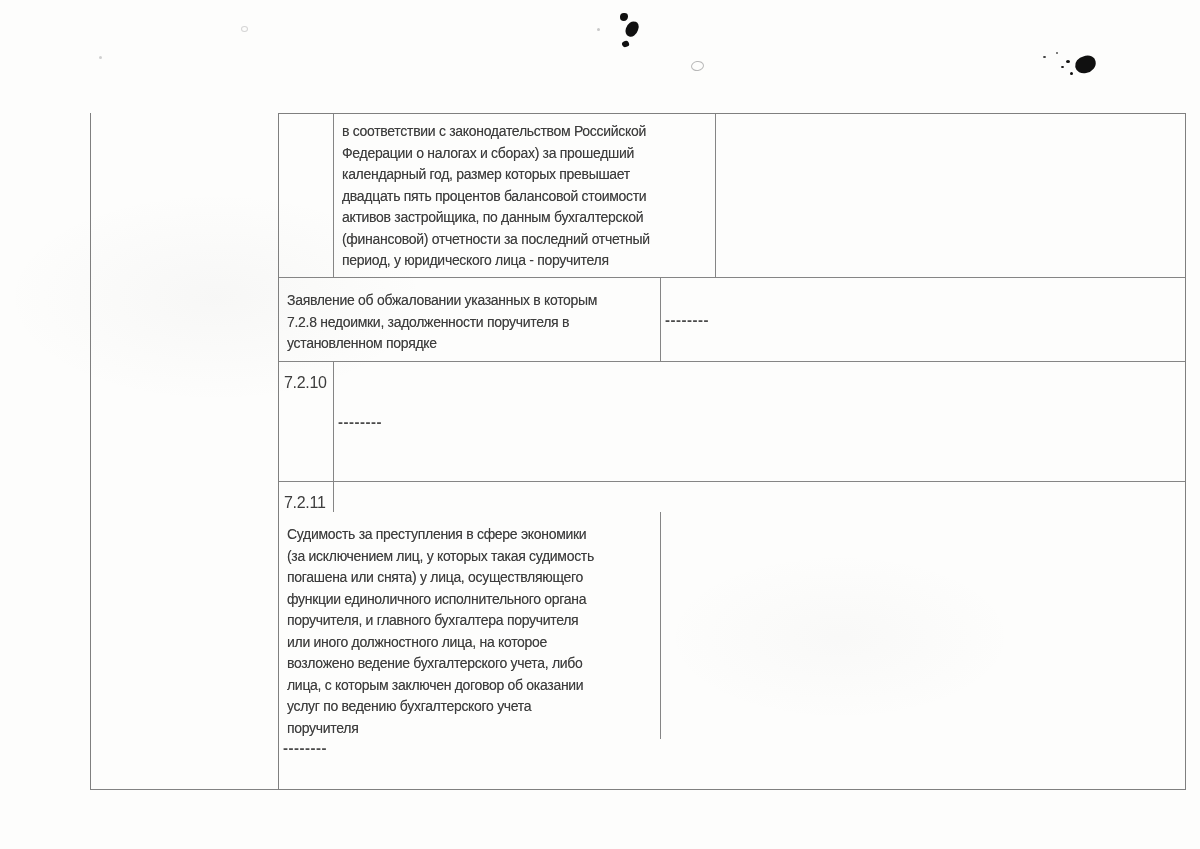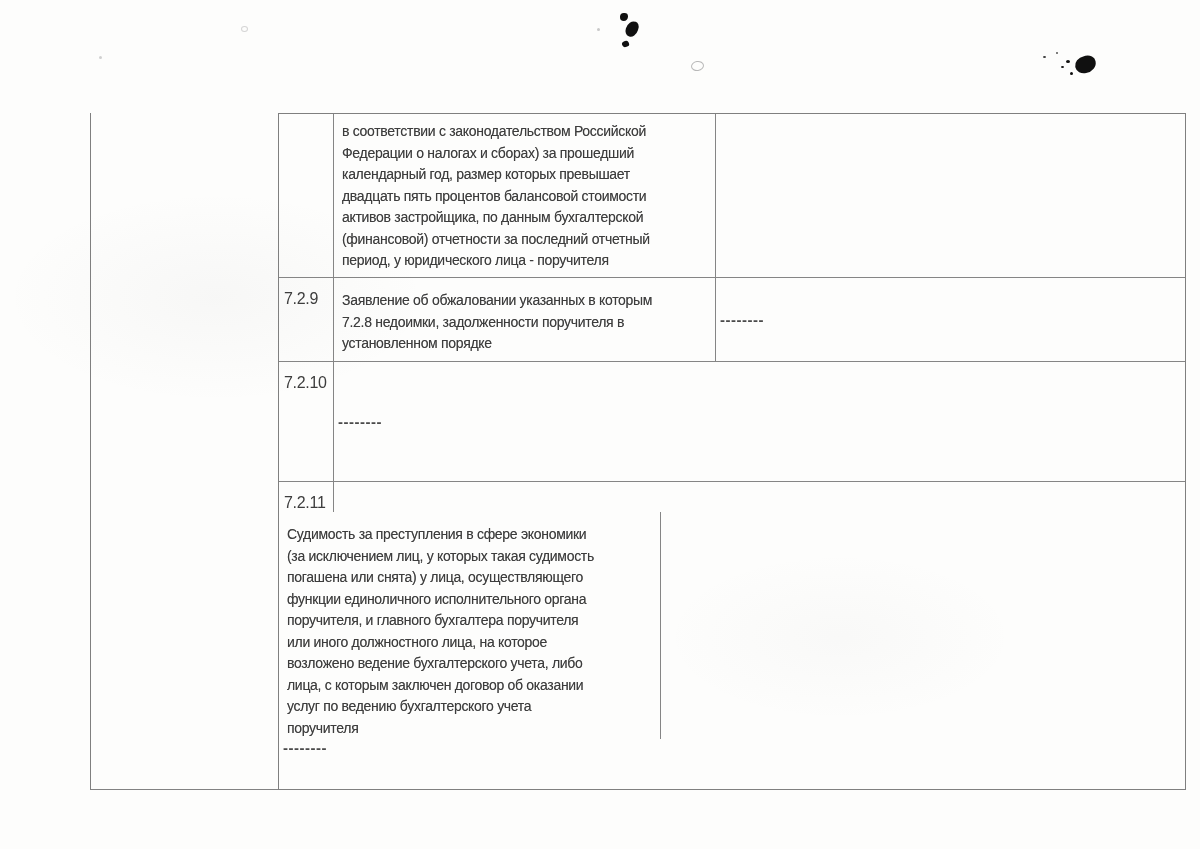--- a/index.html
+++ b/index.html
@@ -140,21 +140,20 @@
 Федерации о налогах и сборах) за прошедший
 календарный год, размер которых превышает
 двадцать пять процентов балансовой стоимости
 активов застройщика, по данным бухгалтерской
 (финансовой) отчетности за последний отчетный
 период, у юридического лица - поручителя</div>
         <div class="cell cell-value"></div>
       </div>
 
       <div class="t-row row-h2">
-        <div class="cell cell-num">7.2.9</div>
         <div class="cell cell-text">Заявление об обжаловании указанных в которым
 7.2.8 недоимки, задолженности поручителя в
 установленном порядке</div>
         <div class="cell cell-value">--------</div>
       </div>
 
       <div class="t-row row-h3">
         <div class="cell cell-num">7.2.10</div>
         <div class="cell cell-value">--------</div>
       </div>

